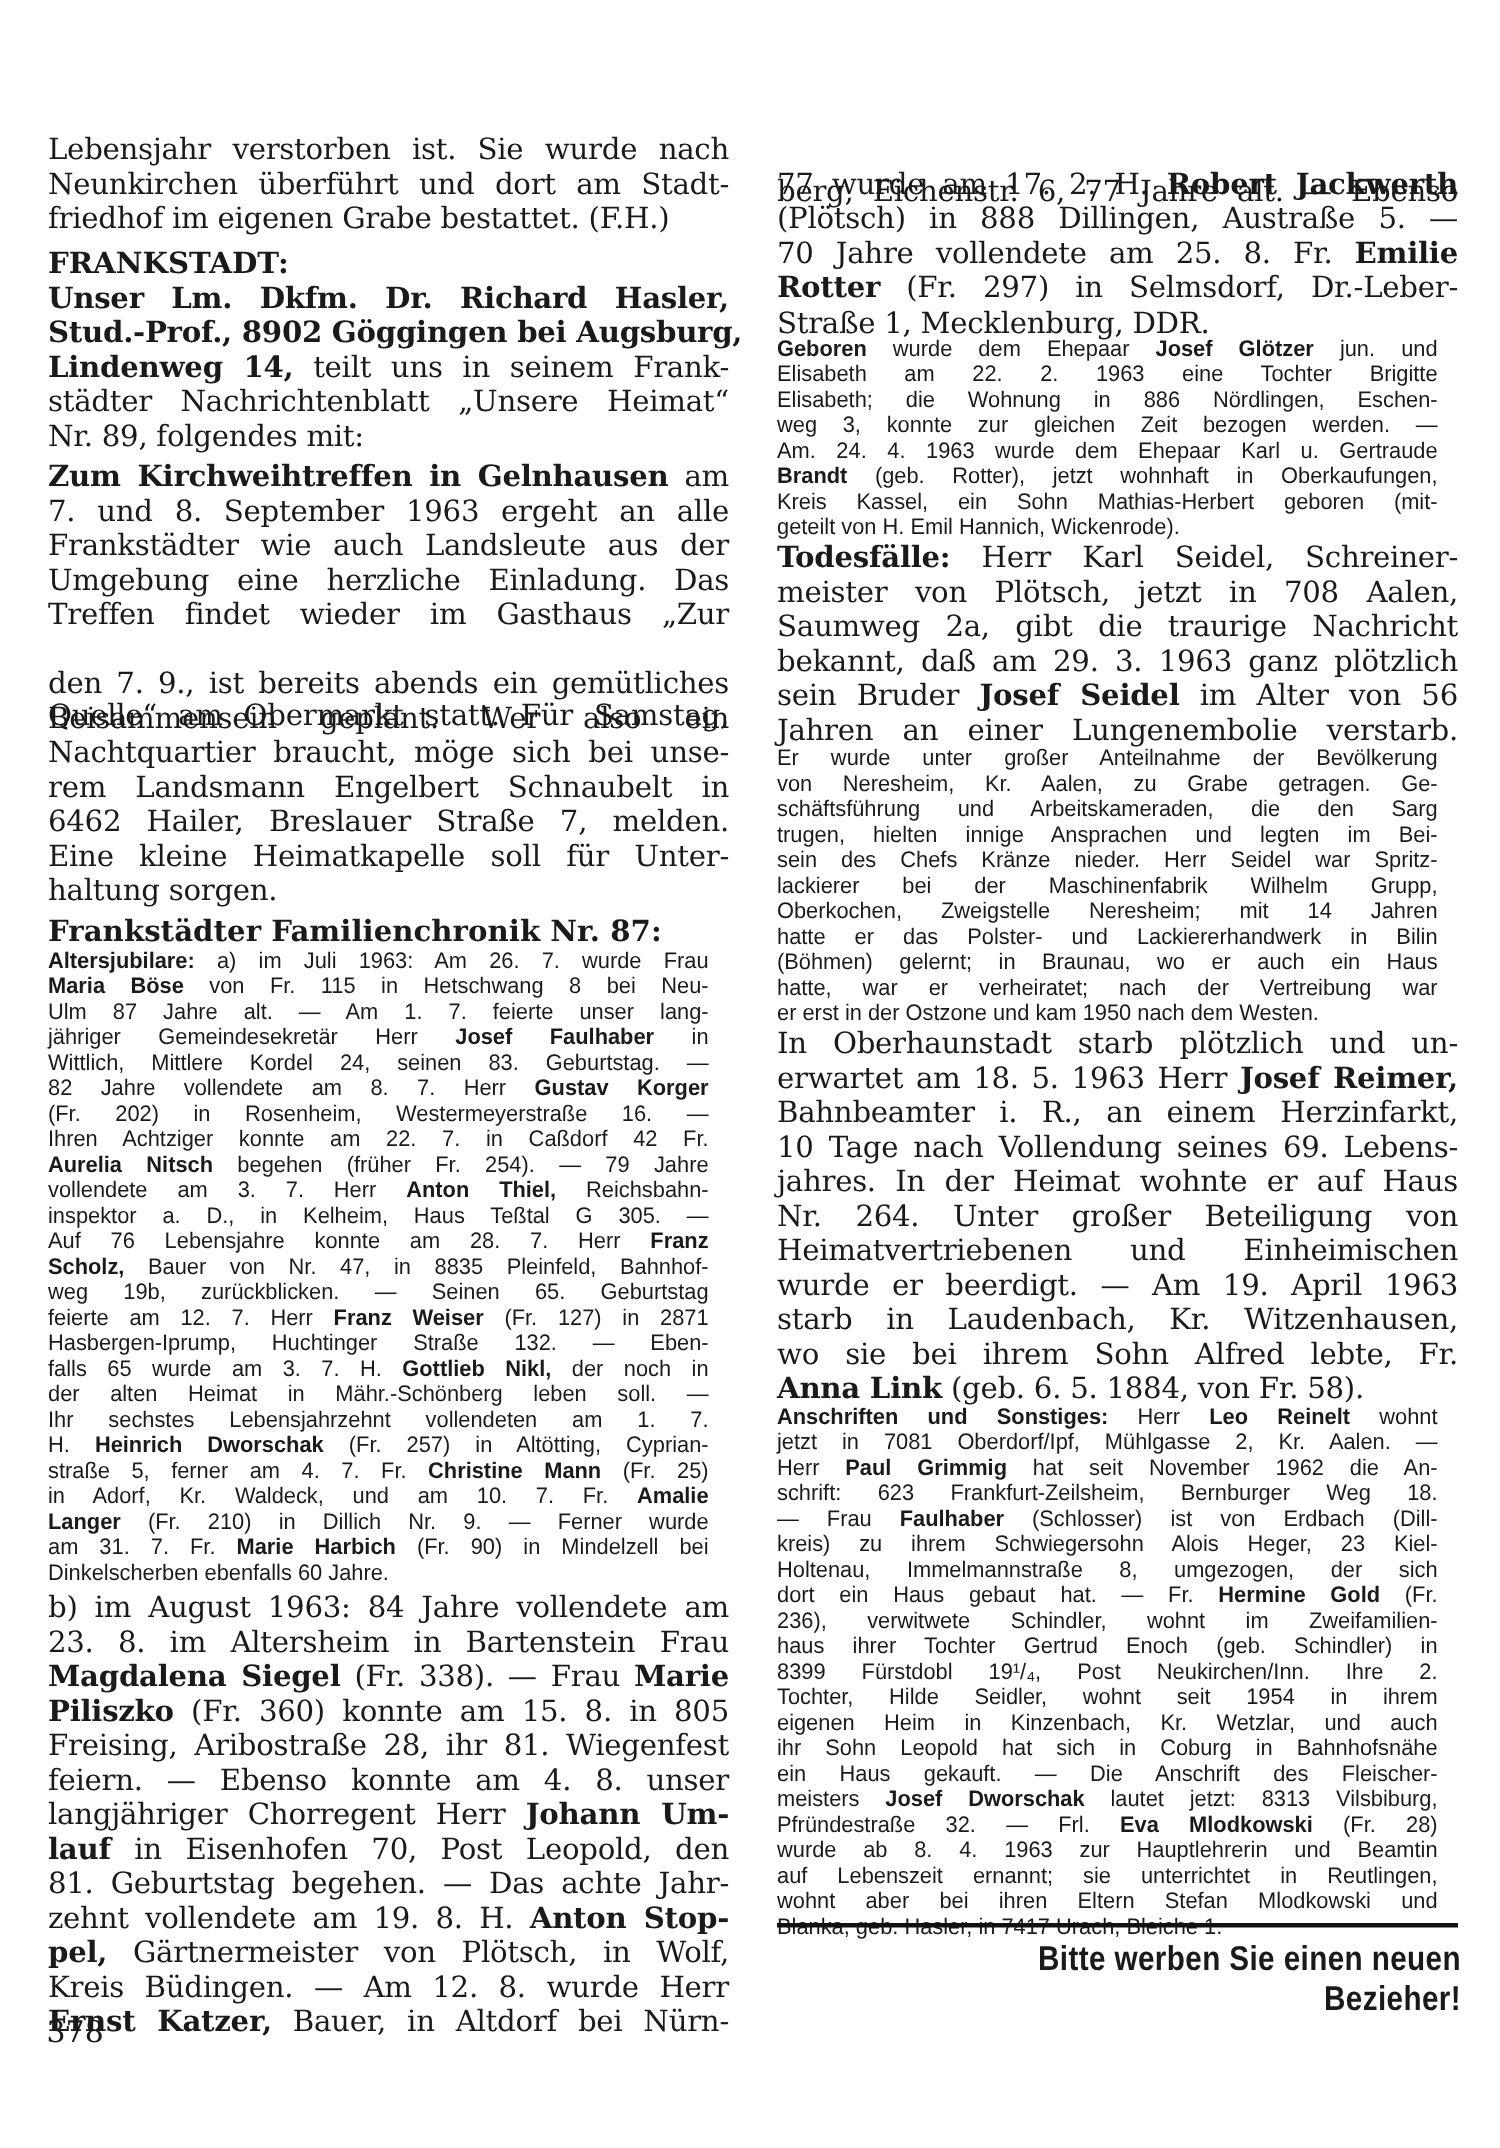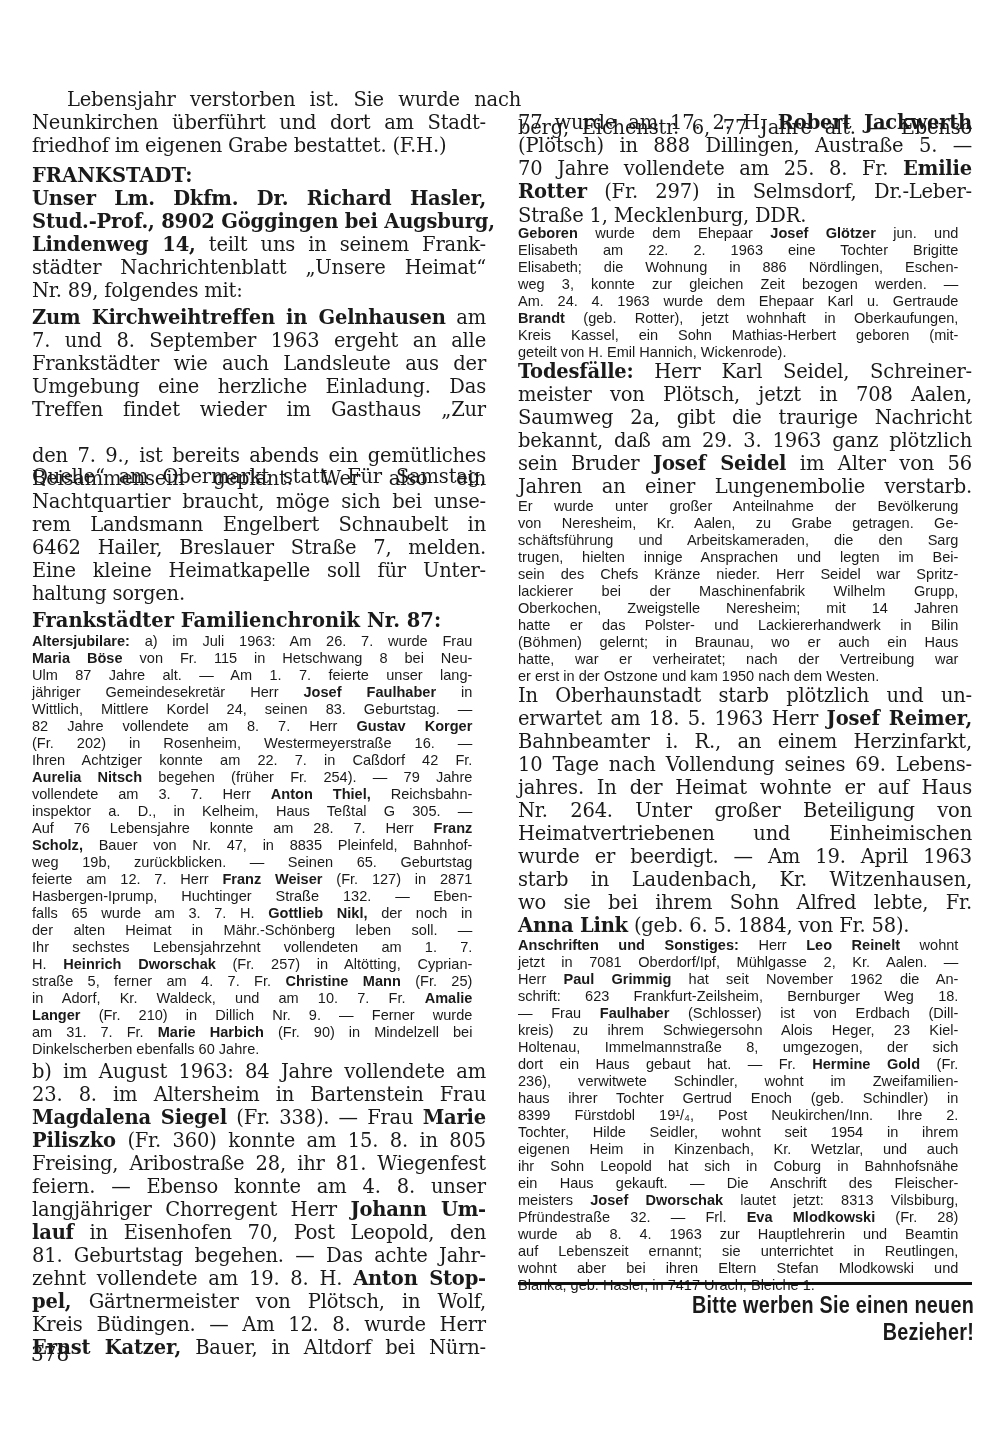--- a/index.html
+++ b/index.html
@@ -15,21 +15,21 @@
   .sb { font-family: "Liberation Sans", sans-serif; font-weight: bold; }
   .hd { font-family: "DejaVu Serif", serif; font-weight: bold; font-size: 19.5px; }
   .page-num { position: absolute; left: 31px; top: 1342px; font-family: "DejaVu Serif", serif; font-weight: normal; font-size: 20px; }
   .divider { position: absolute; left: 518px; width: 454px; top: 1282px; height: 3px; background: #111; }
   .appeal { position: absolute; left: 560px; width: 414px; top: 1292px; font-family: "Liberation Sans", sans-serif; font-weight: bold; font-size: 23px; text-align: right; transform: scaleX(0.86); transform-origin: right; letter-spacing: 0.3px; }
 </style>
 </head>
 <body>
 
 <div class="col col-left" id="col-left">
-    <div class="ln serif" style="top: 88px; margin-left: 35px;"><span>Lebensjahr verstorben ist. Sie wurde nach</span></div>
+    <div class="ln serif" style="top: 88px;"><span>Lebensjahr verstorben ist. Sie wurde nach</span></div>
     <div class="ln serif" style="top: 111px;"><span>Neunkirchen überführt und dort am Stadt-</span></div>
     <div class="ln serif last" style="top: 134px;"><span>friedhof im eigenen Grabe bestattet. (F.H.)</span></div>
     <div class="ln hd last" style="top: 164px;"><span class="b">FRANKSTADT:</span></div>
     <div class="ln serif" style="top: 187px;"><span class="b">Unser Lm. Dkfm. Dr. Richard Hasler,</span></div>
     <div class="ln serif" style="top: 210px;"><span class="b">Stud.-Prof., 8902 Göggingen bei Augsburg,</span></div>
     <div class="ln serif" style="top: 233px;"><span class="b">Lindenweg 14,</span><span> teilt uns in seinem Frank-</span></div>
     <div class="ln serif" style="top: 256px;"><span>städter Nachrichtenblatt „Unsere Heimat“</span></div>
     <div class="ln serif last" style="top: 279px;"><span>Nr. 89, folgendes mit:</span></div>
     <div class="ln serif" style="top: 306px;"><span class="b">Zum Kirchweihtreffen in Gelnhausen</span><span> am</span></div>
     <div class="ln serif" style="top: 329px;"><span>7. und 8. September 1963 ergeht an alle</span></div>

